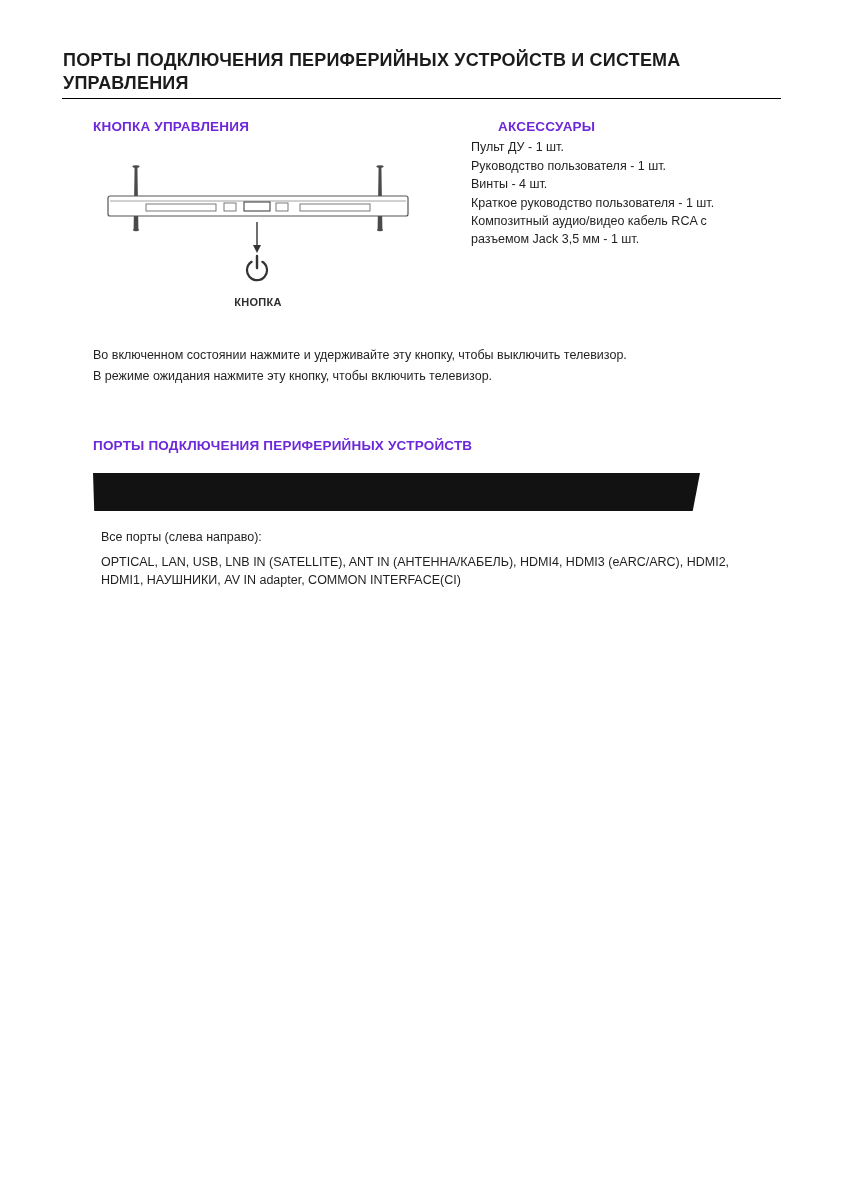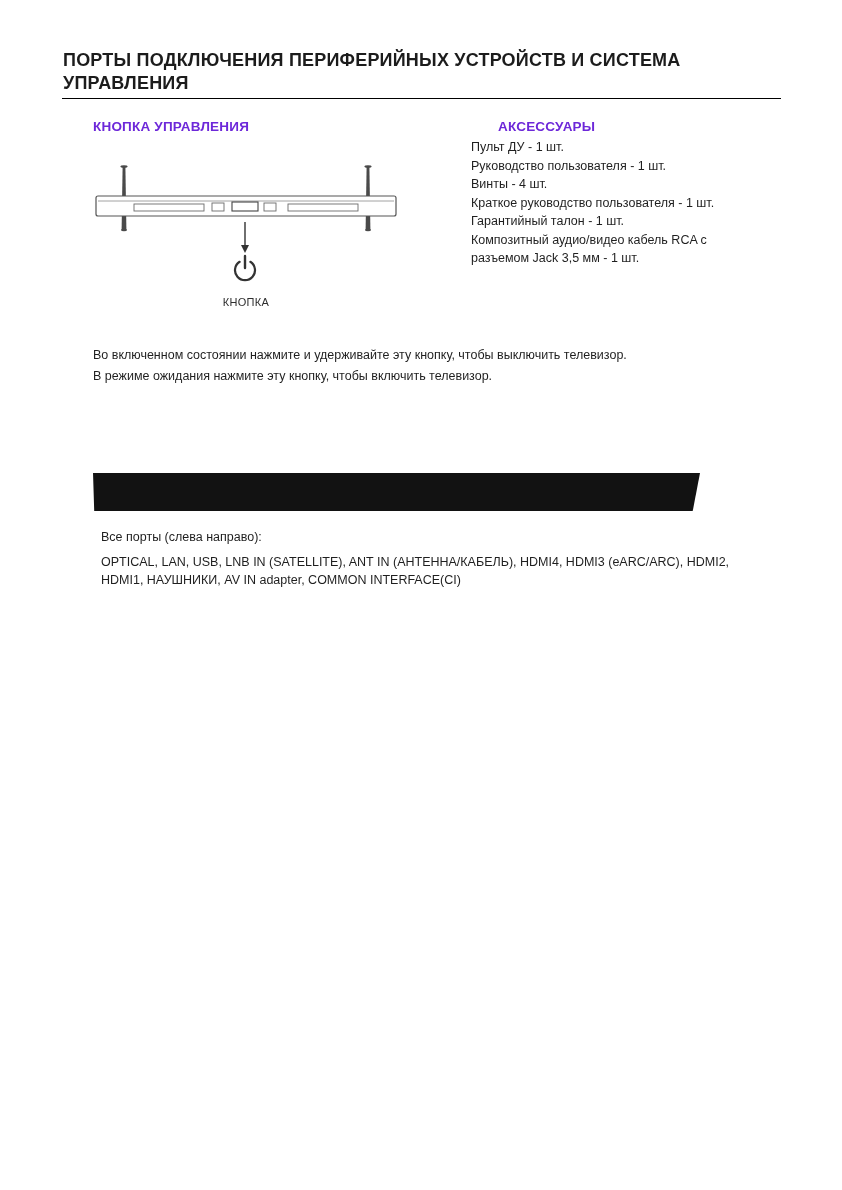--- a/index.html
+++ b/index.html
@@ -12,21 +12,21 @@
   .rule{position:absolute;left:62px;top:98px;width:719px;height:0;
         border-top:1.6px solid #000;}
 
   .sec-heading{position:absolute;font-size:13.5px;font-weight:bold;color:#6d28d9;
                letter-spacing:.2px;white-space:nowrap;}
   .h-control{left:93px;top:119px;}
   .h-acc{left:470px;top:119px;margin-left:28px;}
   .h-ports{left:93px;top:438px;}
 
   
-  .tv-diagram{position:absolute;left:86px;top:158px;width:320px;height:160px;}
+  .tv-diagram{position:absolute;left:98px;top:158px;width:320px;height:160px;font-weight:bold;}
   .btn-caption{position:absolute;left:0;top:138px;width:320px;text-align:center;
                font-size:11px;color:#2e2e2e;letter-spacing:.3px;}
 
   
   .acc-list{position:absolute;left:470px;top:138px;width:272px;font-size:12.5px;
             line-height:17.6px;color:#1f1f1f;}
   .acc-item{margin:1px;}
 
   
   .instr{position:absolute;left:93px;top:345px;width:690px;font-size:12.5px;
@@ -113,29 +113,29 @@
     </svg>
     <div class="btn-caption">КНОПКА</div>
   </div>
 
   <div class="sec-heading h-acc">АКСЕССУАРЫ</div>
   <div class="acc-list">
     <p class="acc-item">Пульт ДУ - 1 шт.</p>
     <p class="acc-item">Руководство пользователя - 1 шт.</p>
     <p class="acc-item">Винты - 4 шт.</p>
     <p class="acc-item">Краткое руководство пользователя - 1 шт.</p>
-    <p class="acc-item">Гарантийный талон - 1 шт.</p>
     <p class="acc-item">Композитный аудио/видео кабель RCA с разъемом Jack 3,5 мм - 1 шт.</p>
   </div>
 
   <div class="instr">
     <div>Во включенном состоянии нажмите и удерживайте эту кнопку, чтобы выключить телевизор.</div>
     <div>В режиме ожидания нажмите эту кнопку, чтобы включить телевизор.</div>
   </div>
 
+  <div class="sec-heading h-ports">ПОРТЫ ПОДКЛЮЧЕНИЯ ПЕРИФЕРИЙНЫХ УСТРОЙСТВ</div>
 
   <div class="panel">
 
     <div class="grp g-optical">
       <span class="plabel">OPTICAL</span>
       <svg class="icon" width="11" height="11" viewBox="0 0 11 11">
         <rect x="1" y="1" width="9" height="9" rx="1" fill="none" stroke="#fff" stroke-width="0.9"></rect>
         <circle cx="5.5" cy="5.5" r="2" fill="none" stroke="#fff" stroke-width="0.8"></circle>
       </svg>
     </div>

